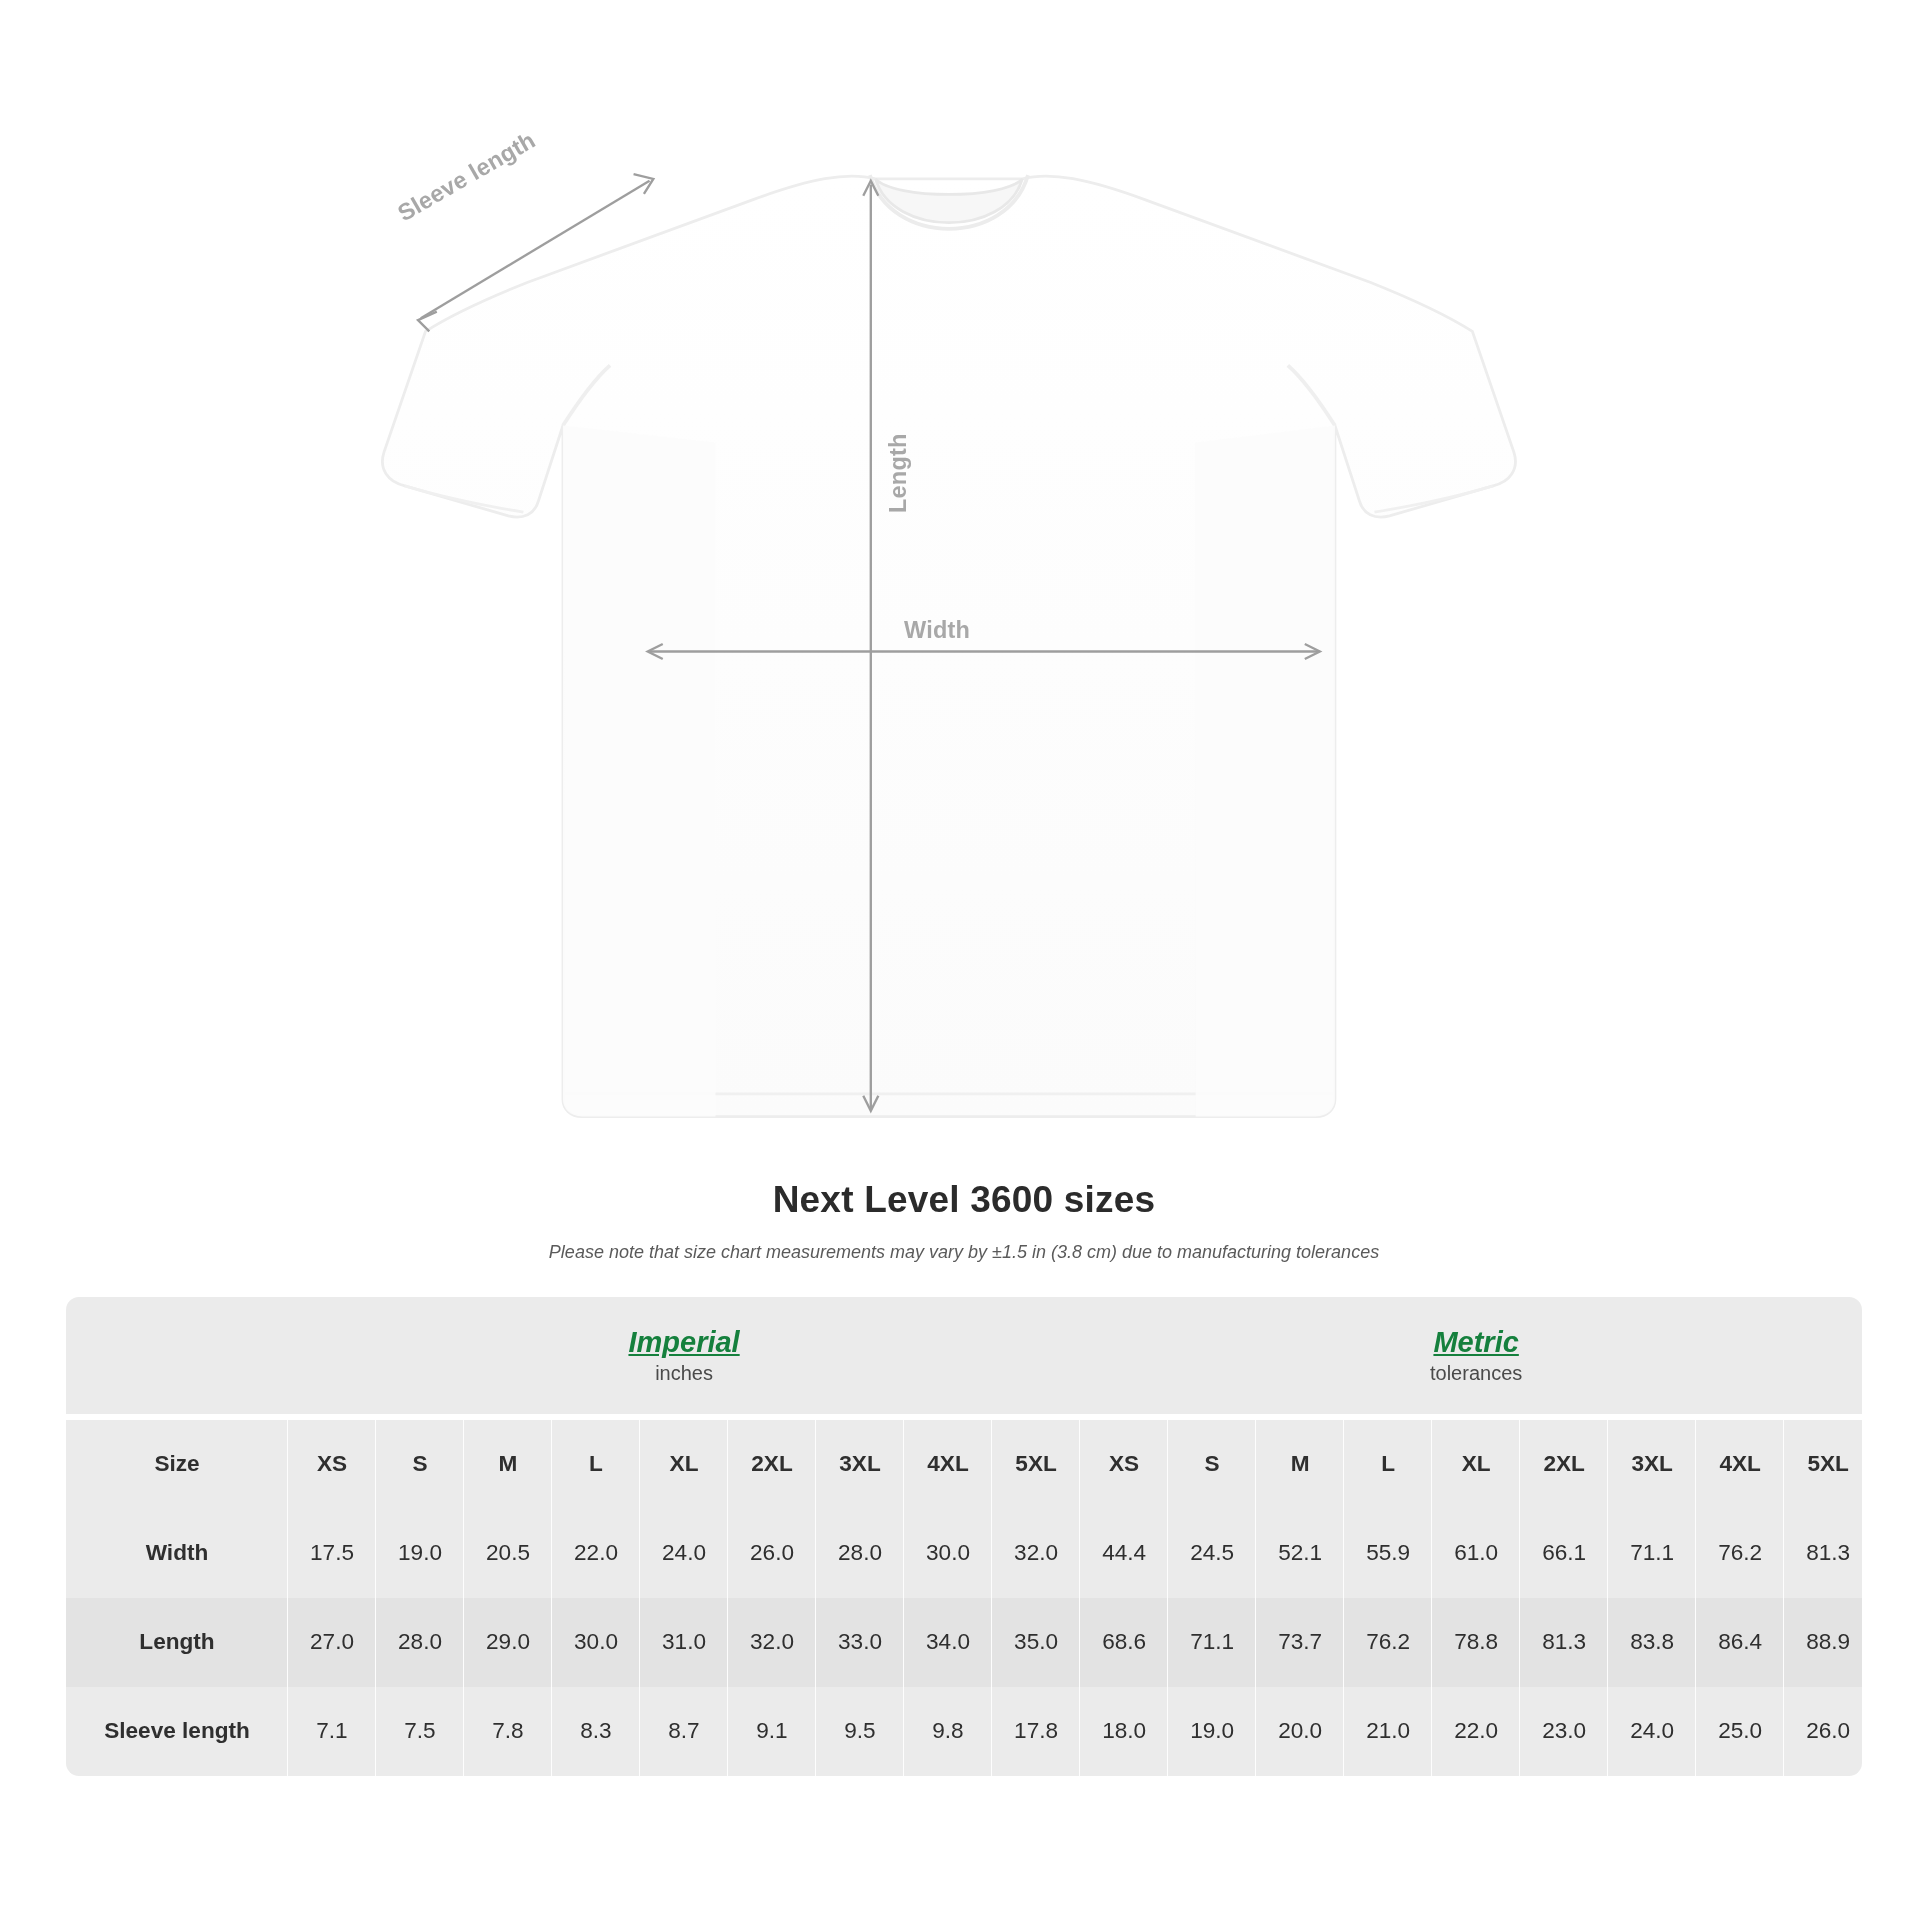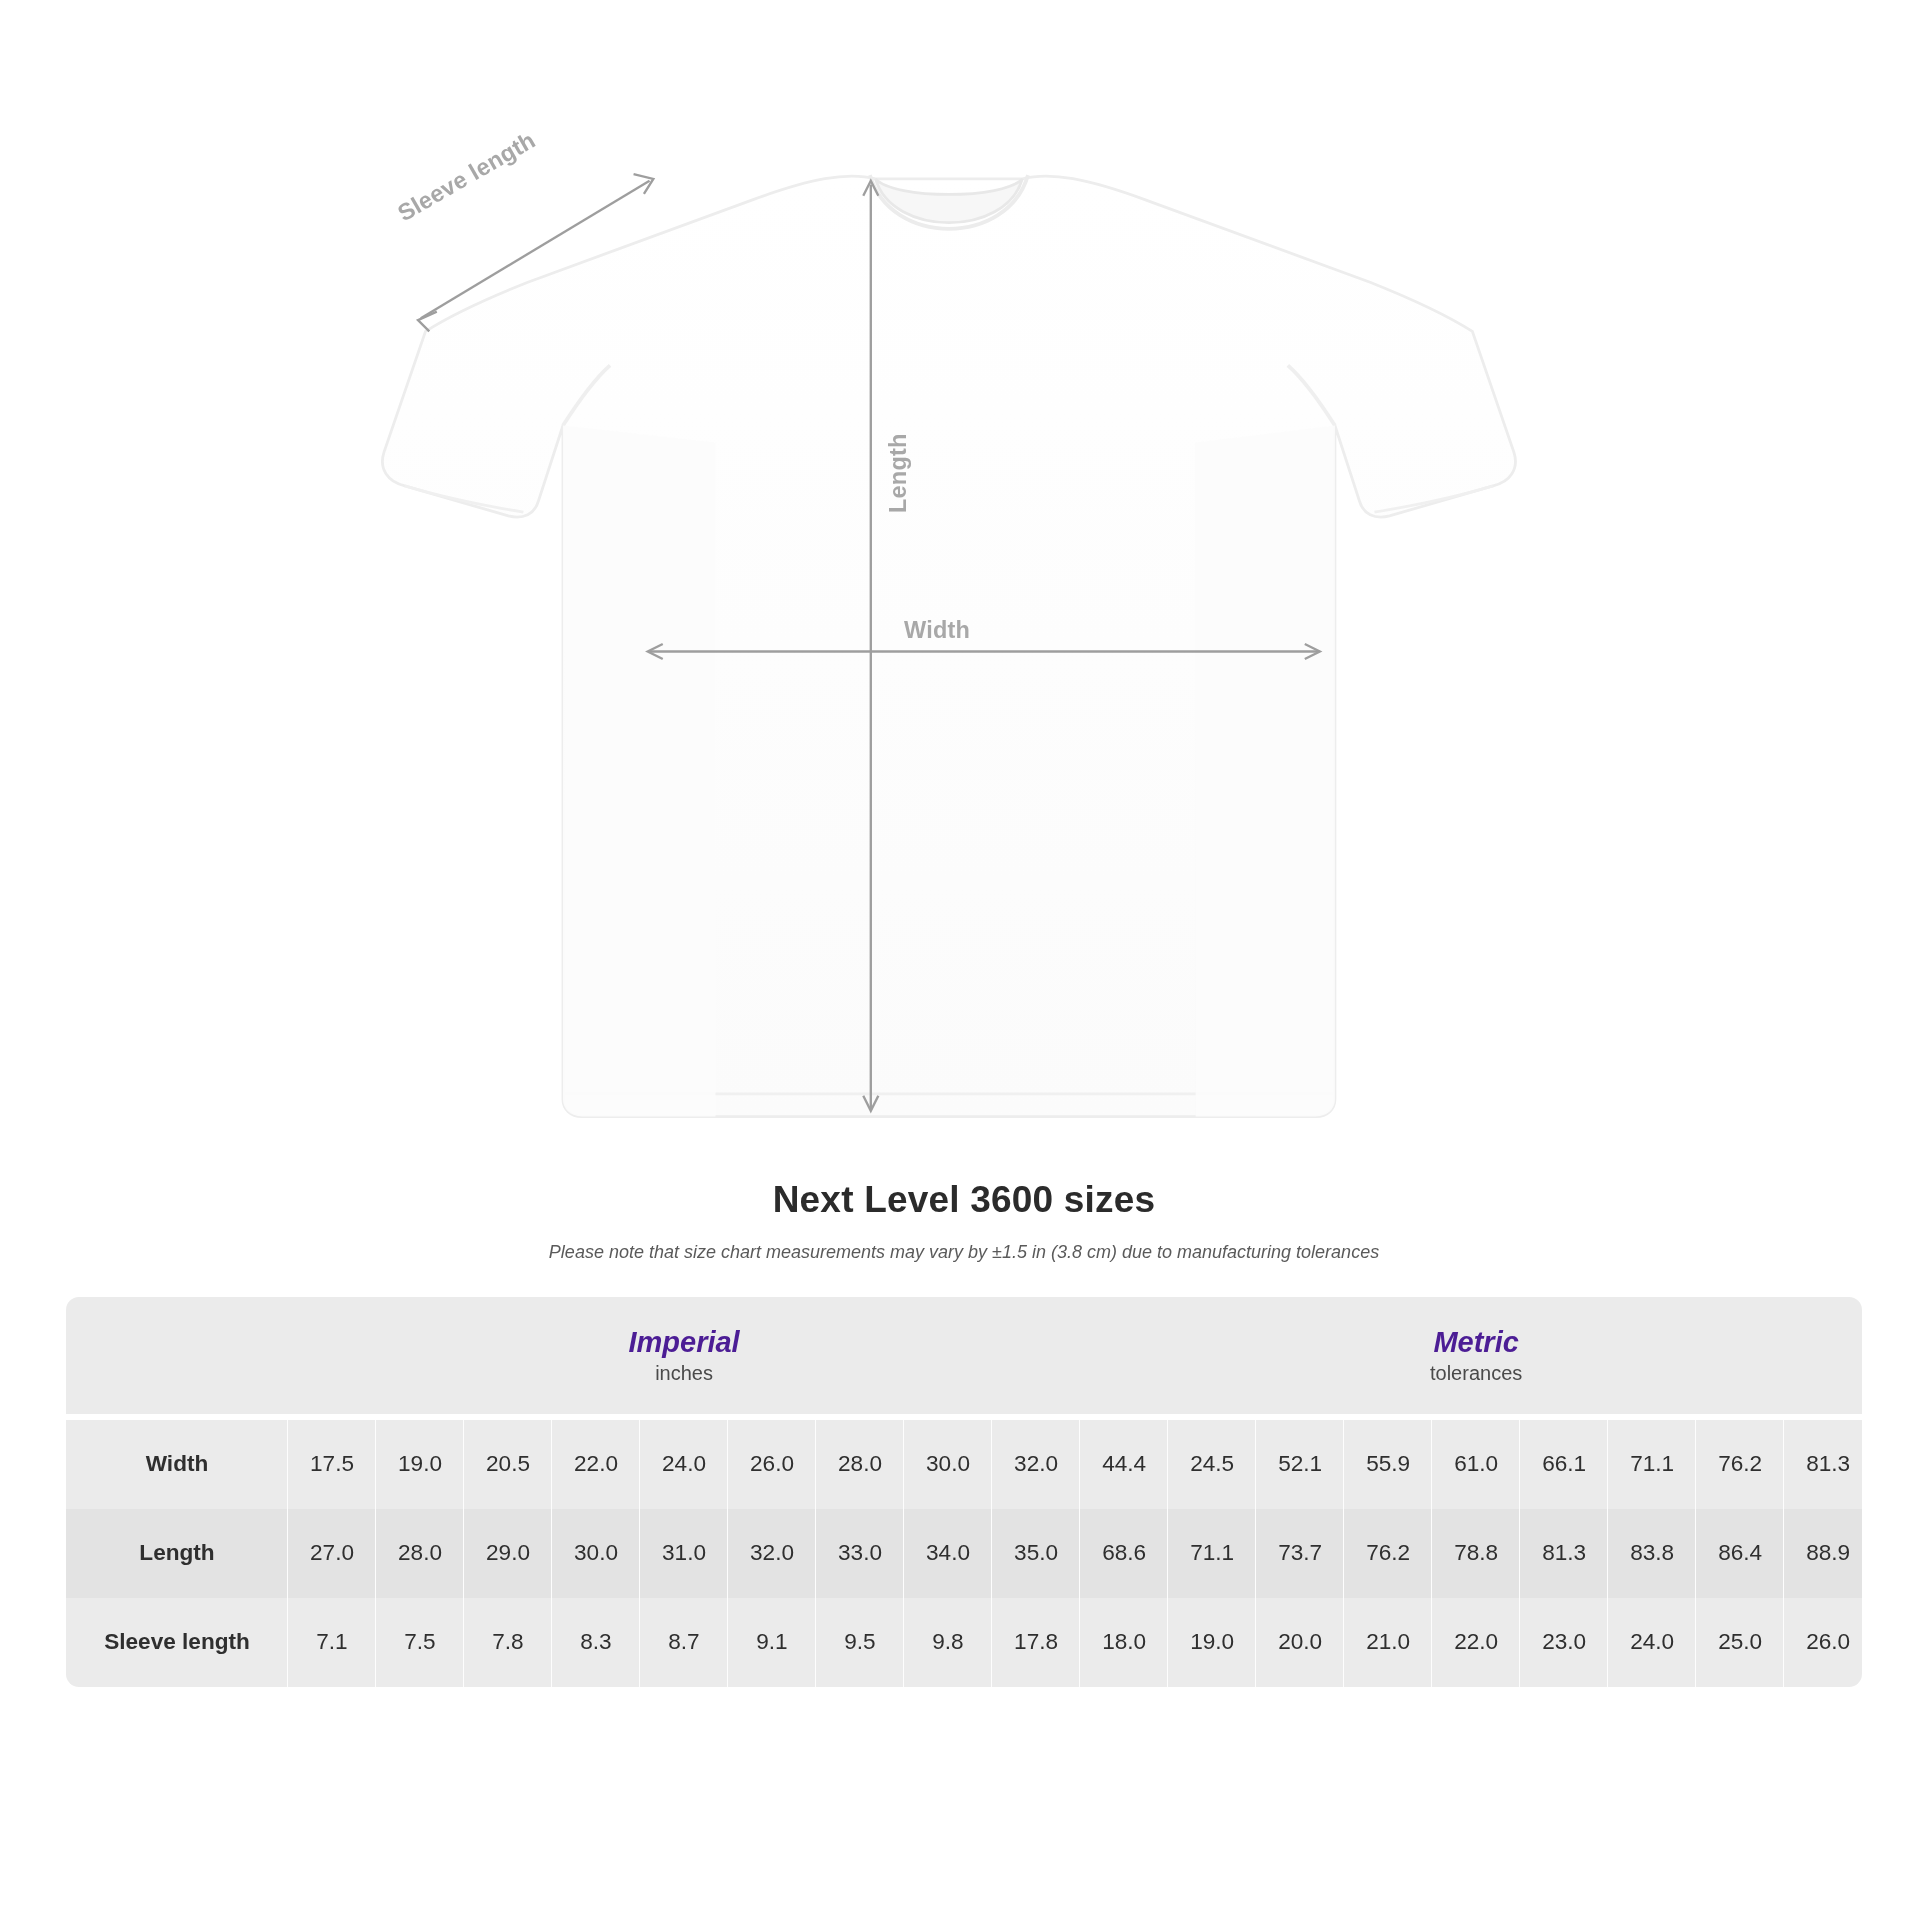--- a/index.html
+++ b/index.html
@@ -96,22 +96,23 @@
   
   .unit-row td {
     background: #ebebeb;
     height: 117px;
     padding: 0;
   }
   .unit-name {
     font-size: 29px;
     font-style: italic;
     font-weight: bold;
-    color: #4c1d95;
+    color: #15803d;
     line-height: 1.15;
+    text-decoration: underline;
   }
   .unit-sub {
     font-size: 20px;
     color: #4a4a4a;
     font-style: normal;
     font-weight: normal;
     margin-top: 2px;
   }
   .spacer-row td {
     background: #ffffff;
@@ -255,20 +256,41 @@
           <td colspan="9">
             <div class="unit-name">Metric</div>
             <div class="unit-sub">tolerances</div>
           </td>
         </tr>
 
         <tr class="spacer-row">
           <td colspan="19"></td>
         </tr>
 
+        <tr class="head-row">
+          <td class="row-label vsep">Size</td>
+          <td class="vsep">XS</td>
+          <td class="vsep">S</td>
+          <td class="vsep">M</td>
+          <td class="vsep">L</td>
+          <td class="vsep">XL</td>
+          <td class="vsep">2XL</td>
+          <td class="vsep">3XL</td>
+          <td class="vsep">4XL</td>
+          <td class="vsep">5XL</td>
+          <td class="vsep">XS</td>
+          <td class="vsep">S</td>
+          <td class="vsep">M</td>
+          <td class="vsep">L</td>
+          <td class="vsep">XL</td>
+          <td class="vsep">2XL</td>
+          <td class="vsep">3XL</td>
+          <td class="vsep">4XL</td>
+          <td>5XL</td>
+        </tr>
 
         <tr class="data-row">
           <td class="row-label vsep">Width</td>
           <td class="vsep">17.5</td>
           <td class="vsep">19.0</td>
           <td class="vsep">20.5</td>
           <td class="vsep">22.0</td>
           <td class="vsep">24.0</td>
           <td class="vsep">26.0</td>
           <td class="vsep">28.0</td>

